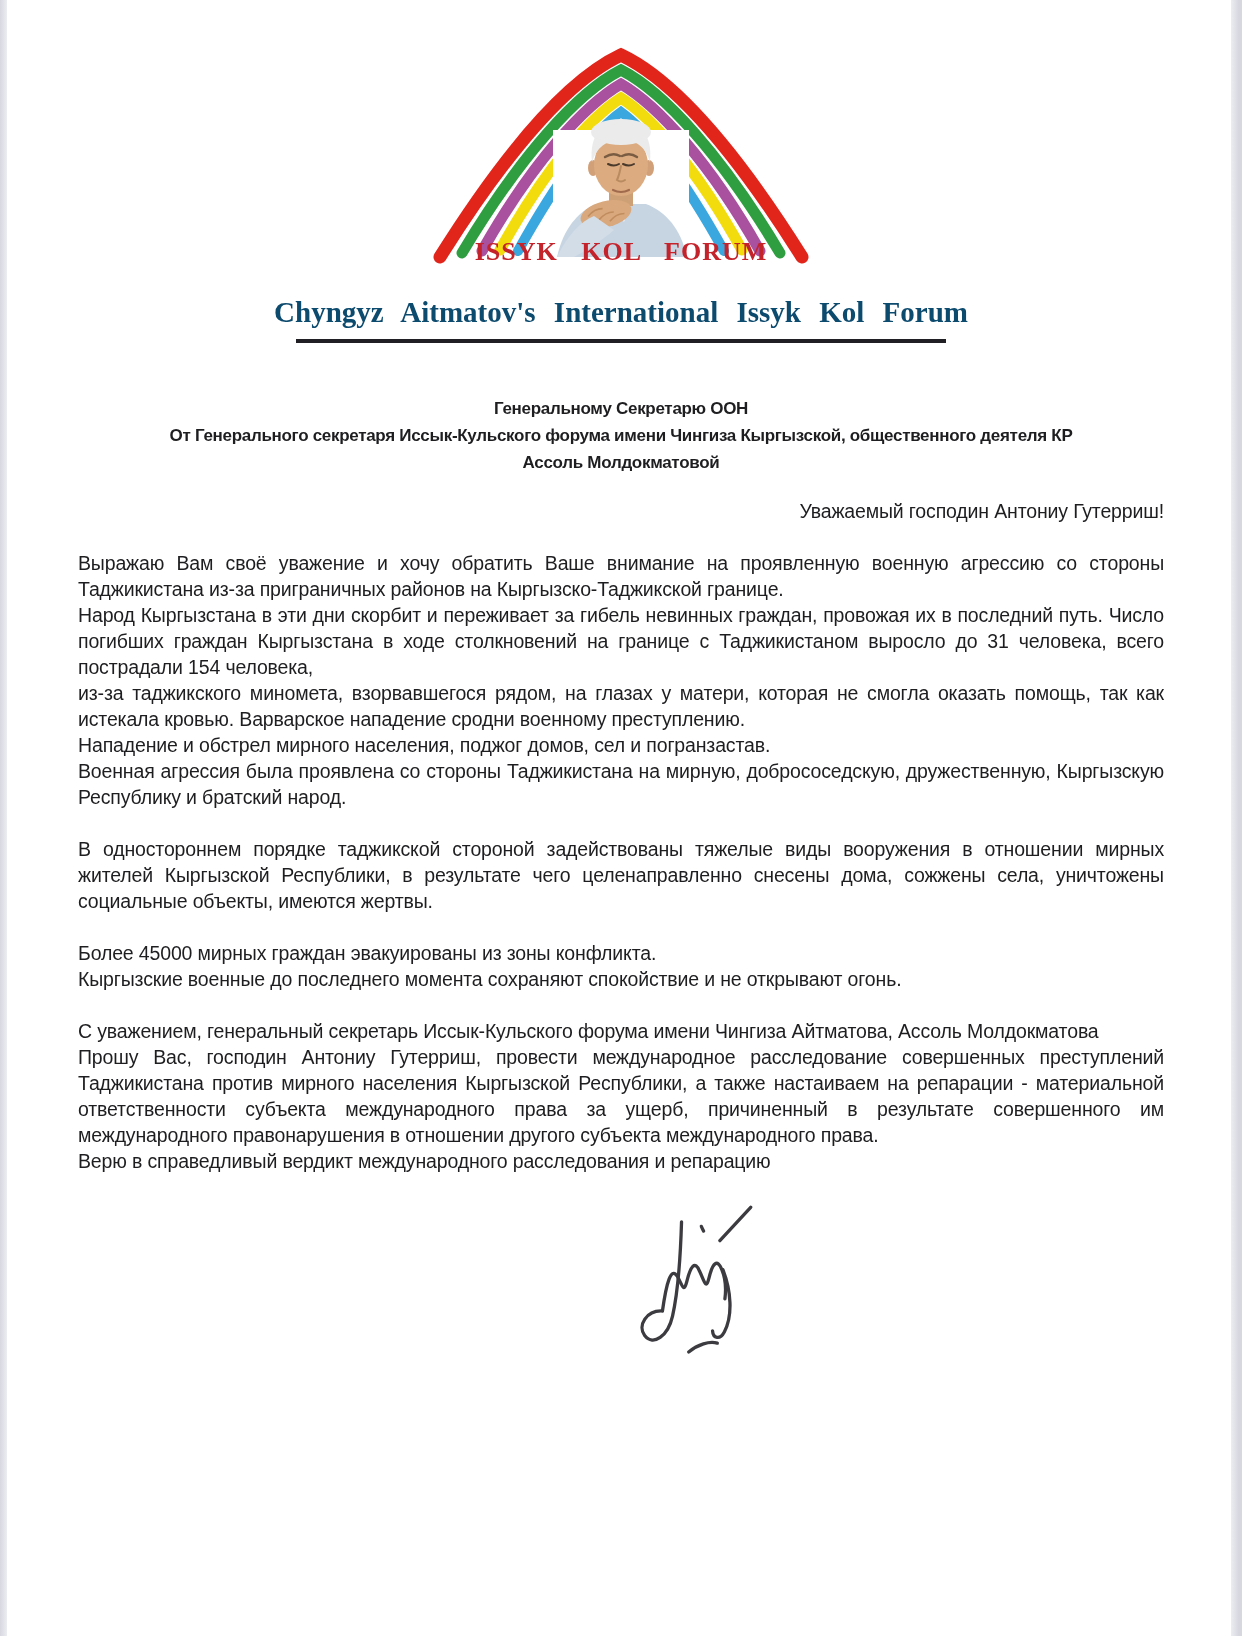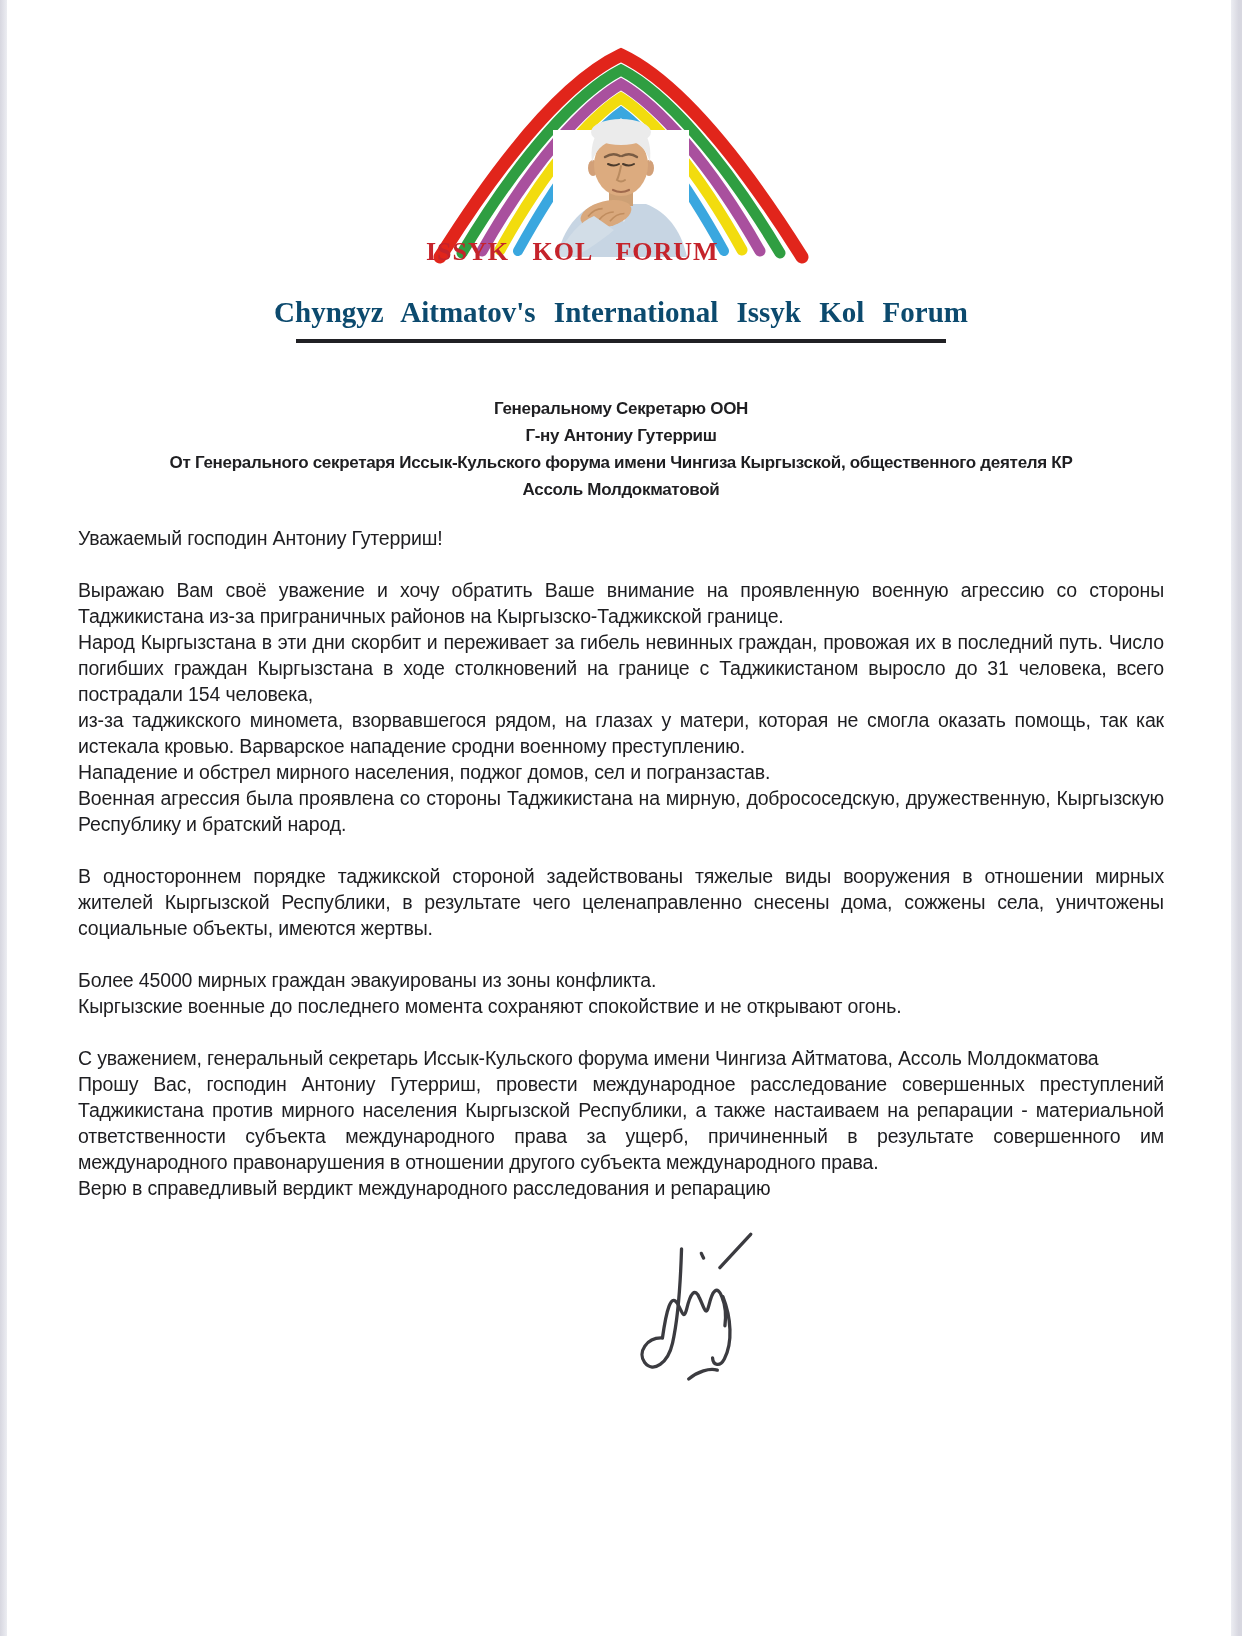--- a/index.html
+++ b/index.html
@@ -5,34 +5,34 @@
   html,body{margin:0;padding:0;}
   body{width:1242px;height:1636px;background:#ffffff;font-family:"Liberation Sans",sans-serif;color:#1e1e21;}
   .page{position:relative;width:1242px;height:1636px;background:#ffffff;overflow:hidden;}
   .edge{position:absolute;top:0;bottom:0;}
   .edge.left{left:0;width:7px;background:linear-gradient(to right,#d7d7e0,#ecedf2);}
   .edge.right{right:0;width:11px;background:linear-gradient(to left,#d7d7e0 30%,#ecedf2);}
 
   .letterhead{padding-top:44px;}
   .logo-wrap{position:relative;width:390px;height:228px;margin:0 auto;}
   .logo-wrap svg{position:absolute;left:0;top:0;}
-  .wordmark{position:absolute;left:0;right:0;top:193px;text-align:left;
+  .wordmark{position:absolute;left:0;right:0;top:193px;text-align:center;
     font-family:"Liberation Serif",serif;font-weight:bold;font-size:26px;
     color:#c5232b;word-spacing:16px;letter-spacing:1px;}
   .tagline{margin-top:24px;text-align:center;font-family:"Liberation Serif",serif;
     font-weight:bold;font-size:29px;color:#0c4a6e;word-spacing:11px;}
   .rule{width:650px;height:4px;margin:10px auto 0;background:#202024;}
 
   .recipient{margin:52px 78px 0;}
   .recipient p{margin:0;font-weight:bold;font-size:17px;line-height:27px;
     text-align:center;letter-spacing:-0.3px;}
 
   .body-col{margin:22px 78px 0;font-size:19.5px;line-height:26px;}
   .body-col p{margin:0;text-align:justify;text-justify:inter-word;letter-spacing:-0.15px;}
-  .body-col p.salutation{text-align:left;margin-bottom:26px;}
+  .body-col p.salutation{text-align:right;margin-bottom:26px;}
   .group{margin-bottom:26px;}
   .group.last{margin-bottom:0;}
 
   .sig-row{height:175px;display:flex;justify-content:center;margin-top:14px;}
   .sig-row svg{transform:translateX(70px) rotate(-4deg);}
 </style>
 </head>
 <body>
 
 <div class="page">
@@ -71,21 +71,20 @@
         </g>
       </svg>
       <div class="wordmark">ISSYK KOL FORUM</div>
     </div>
     <div class="tagline">Chyngyz Aitmatov's International Issyk Kol Forum</div>
     <div class="rule"></div>
   </header>
 
   <section class="recipient">
     <p>Генеральному Секретарю ООН</p>
-    <p>Г-ну Антониу Гутерриш</p>
     <p>От Генерального секретаря Иссык-Кульского форума имени Чингиза Кыргызской, общественного деятеля КР</p>
     <p>Ассоль Молдокматовой</p>
   </section>
 
   <section class="body-col">
     <p class="salutation">Уважаемый господин Антониу Гутерриш!</p>
 
     <div class="group">
       <p>Выражаю Вам  своё уважение и хочу обратить Ваше внимание на проявленную военную агрессию со стороны Таджикистана из-за приграничных районов на Кыргызско-Таджикской границе.</p>
       <p>Народ Кыргызстана в эти дни скорбит и переживает за гибель невинных  граждан, провожая их  в последний путь. Число погибших граждан Кыргызстана в ходе столкновений на границе с Таджикистаном выросло до 31 человека, всего пострадали 154 человека,</p>

